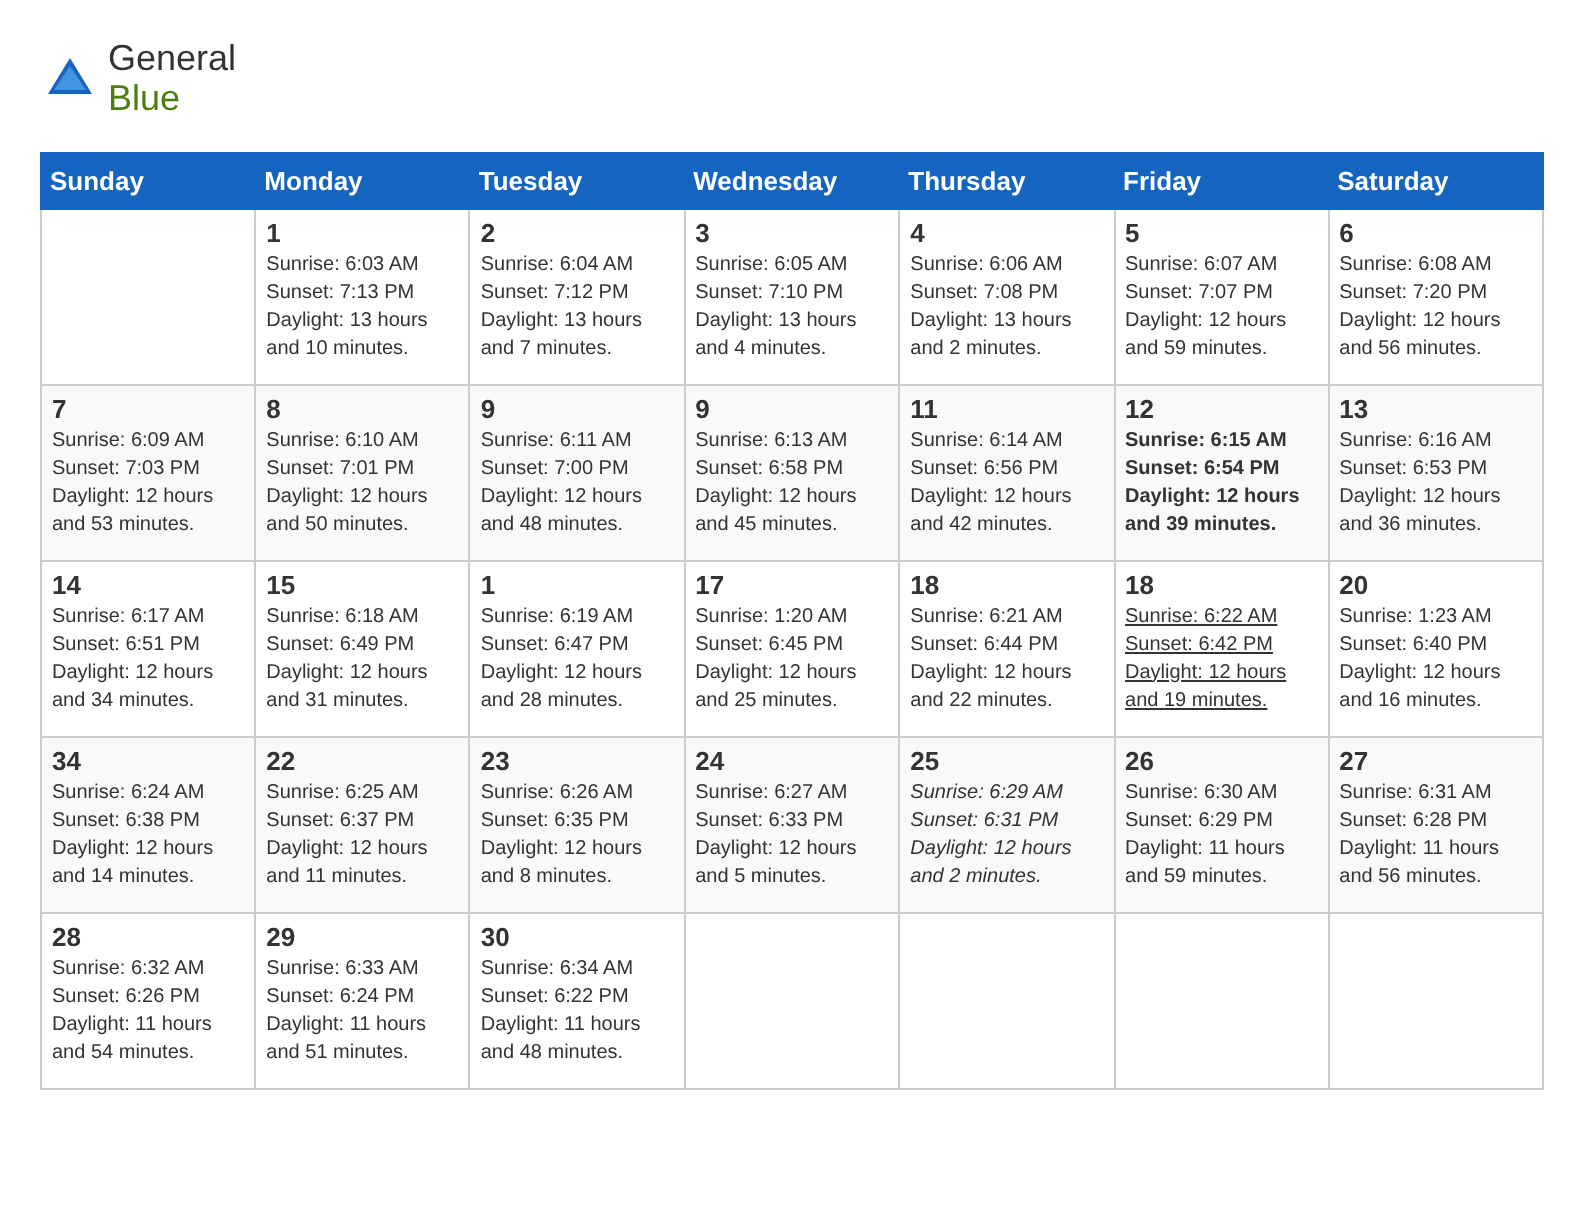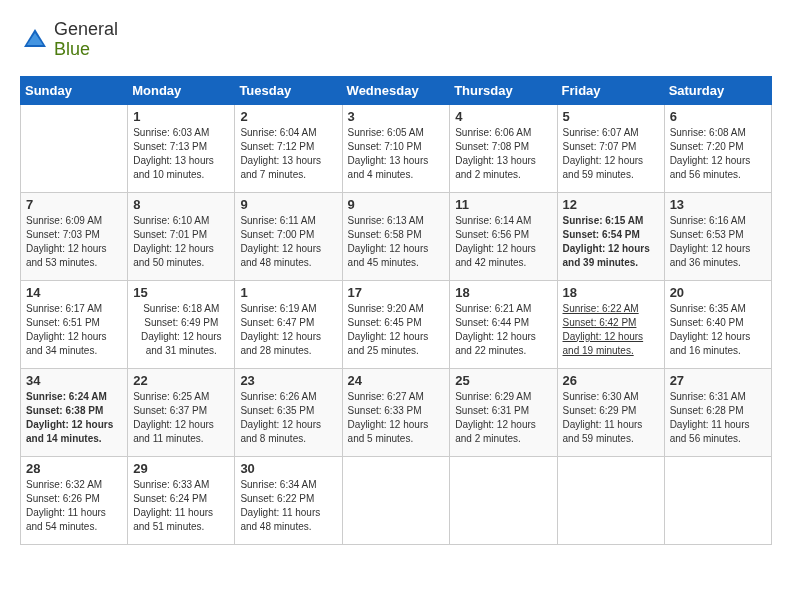--- a/index.html
+++ b/index.html
@@ -201,59 +201,59 @@
       </tr>
       <tr>
         <td>
           <div class="day-number">14</div>
           <div class="day-info" style="white-space: pre-line;">Sunrise: 6:17 AM
 Sunset: 6:51 PM
 Daylight: 12 hours and 34 minutes.</div>
         </td>
         <td>
           <div class="day-number">15</div>
-          <div class="day-info" style="white-space: pre-line; text-align: center;">Sunrise: 6:18 AM
+          <div class="day-info" style="white-space: pre-line;">Sunrise: 6:18 AM
 Sunset: 6:49 PM
 Daylight: 12 hours and 31 minutes.</div>
         </td>
         <td>
           <div class="day-number">1</div>
           <div class="day-info" style="white-space: pre-line;">Sunrise: 6:19 AM
 Sunset: 6:47 PM
 Daylight: 12 hours and 28 minutes.</div>
         </td>
         <td>
           <div class="day-number">17</div>
-          <div class="day-info" style="white-space: pre-line;">Sunrise: 9:20 AM
+          <div class="day-info" style="white-space: pre-line;">Sunrise: 1:20 AM
 Sunset: 6:45 PM
 Daylight: 12 hours and 25 minutes.</div>
         </td>
         <td>
           <div class="day-number">18</div>
           <div class="day-info" style="white-space: pre-line;">Sunrise: 6:21 AM
 Sunset: 6:44 PM
 Daylight: 12 hours and 22 minutes.</div>
         </td>
         <td>
           <div class="day-number">18</div>
           <div class="day-info" style="white-space: pre-line; text-decoration: underline;">Sunrise: 6:22 AM
 Sunset: 6:42 PM
 Daylight: 12 hours and 19 minutes.</div>
         </td>
         <td>
           <div class="day-number">20</div>
-          <div class="day-info" style="white-space: pre-line;">Sunrise: 6:35 AM
+          <div class="day-info" style="white-space: pre-line;">Sunrise: 1:23 AM
 Sunset: 6:40 PM
 Daylight: 12 hours and 16 minutes.</div>
         </td>
       </tr>
       <tr>
         <td>
           <div class="day-number">34</div>
-          <div class="day-info" style="white-space: pre-line; font-weight: bold;">Sunrise: 6:24 AM
+          <div class="day-info" style="white-space: pre-line;">Sunrise: 6:24 AM
 Sunset: 6:38 PM
 Daylight: 12 hours and 14 minutes.</div>
         </td>
         <td>
           <div class="day-number">22</div>
           <div class="day-info" style="white-space: pre-line;">Sunrise: 6:25 AM
 Sunset: 6:37 PM
 Daylight: 12 hours and 11 minutes.</div>
         </td>
         <td>
@@ -263,21 +263,21 @@
 Daylight: 12 hours and 8 minutes.</div>
         </td>
         <td>
           <div class="day-number">24</div>
           <div class="day-info" style="white-space: pre-line;">Sunrise: 6:27 AM
 Sunset: 6:33 PM
 Daylight: 12 hours and 5 minutes.</div>
         </td>
         <td>
           <div class="day-number">25</div>
-          <div class="day-info" style="white-space: pre-line;">Sunrise: 6:29 AM
+          <div class="day-info" style="white-space: pre-line; font-style: italic;">Sunrise: 6:29 AM
 Sunset: 6:31 PM
 Daylight: 12 hours and 2 minutes.</div>
         </td>
         <td>
           <div class="day-number">26</div>
           <div class="day-info" style="white-space: pre-line;">Sunrise: 6:30 AM
 Sunset: 6:29 PM
 Daylight: 11 hours and 59 minutes.</div>
         </td>
         <td>

